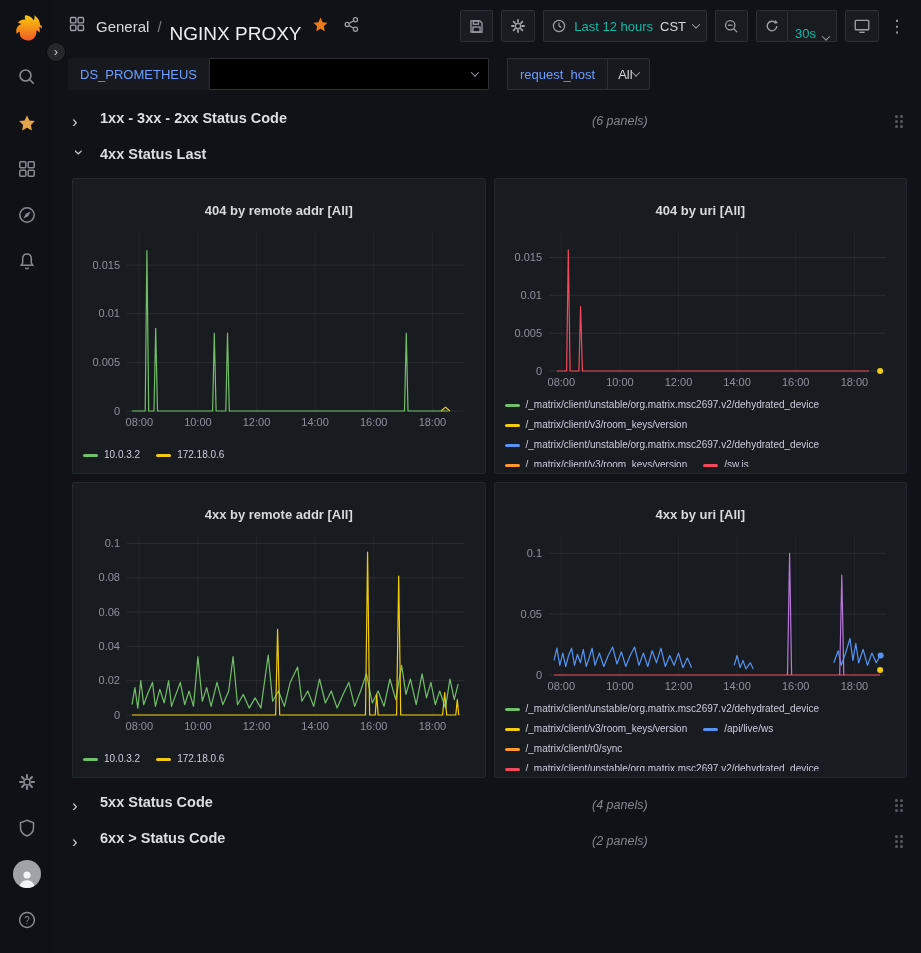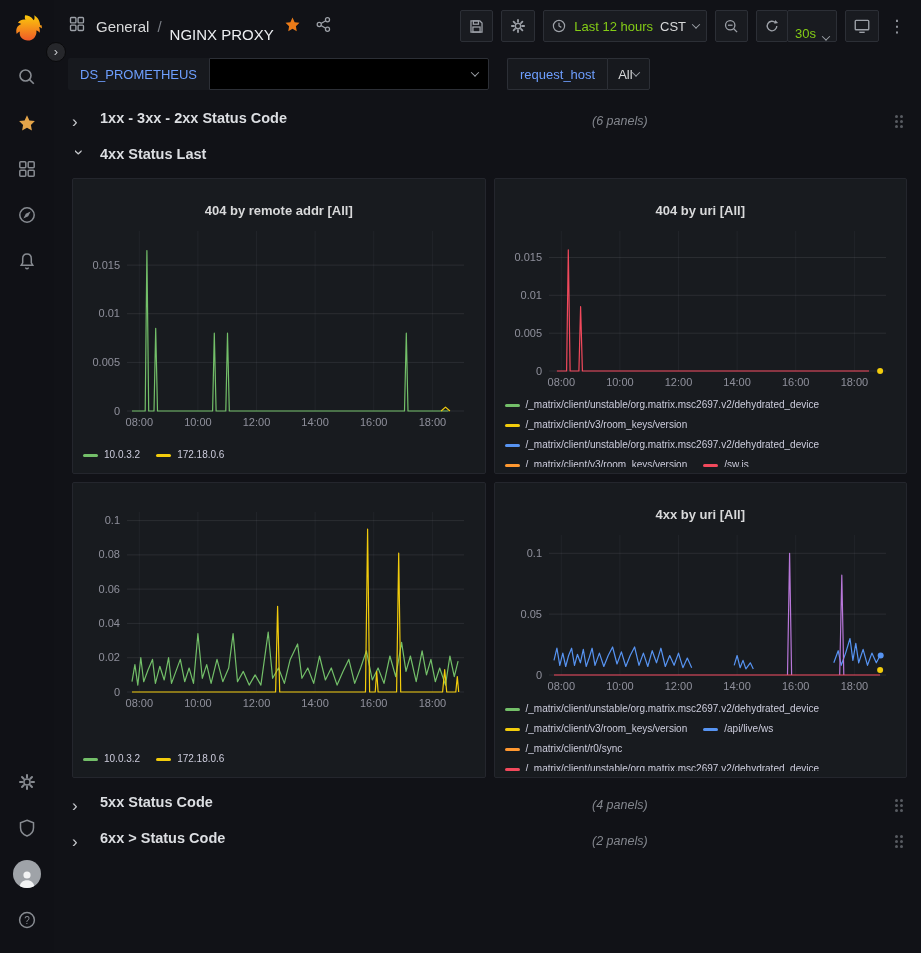--- a/index.html
+++ b/index.html
@@ -35,31 +35,31 @@
   }
   
   .topnav {
     margin-left:54px; height:52px; display:flex; align-items:center;
     padding:0 14px 0 14px; background:#111217;
   }
   .crumb { display:flex; align-items:center; gap:8px; }
   .crumb .apps-ic { color:#9da1a8; margin-right:2px; }
   .crumb-section { font-size:15px; color:#d8d9da; }
   .crumb-sep { font-size:15px; color:#7b7f87; }
-  .crumb-title { font-size:15px; color:#eceef1; font-weight:500;margin-top:16px; }
+  .crumb-title { font-size:19px; color:#eceef1; font-weight:500;margin-top:16px; }
   .crumb-star { margin-left:2px; }
   .crumb-share { color:#9da1a8; margin-left:6px; }
   .topnav-right { margin-left:auto; display:flex; align-items:center; gap:8px; }
   .btn {
     height:32px; min-width:32px; display:flex; align-items:center; justify-content:center;
     background:#191b20; border:1px solid #2c2f36; border-radius:2px;
     color:#9da1a8; gap:7px; padding:0 7px; cursor:pointer;
     font-size:13px;
   }
-  .btn .lbl { color:#84cc16; font-weight:500; white-space:nowrap; }
+  .btn .lbl { color:#14b8a6; font-weight:500; white-space:nowrap; }
   .btn .tz  { color:#d8d9da; font-weight:500; }
   .btn-group { display:flex; }
   .btn-group .btn + .btn { margin-left:-1px;align-items:flex-end; }
   .chev {
     display:inline-block; width:6px; height:6px;
     border-right:1.5px solid #9da1a8; border-bottom:1.5px solid #9da1a8;
     transform:rotate(45deg) translate(-1px,-1px);
   }
   .kebab-btn { border:none; background:none; color:#9da1a8; font-size:17px; width:20px;
     display:flex; align-items:center; justify-content:center; cursor:pointer; }
@@ -389,20 +389,21 @@
           </svg>
         <div class="legend tall">
             <span class="lg-item"><span class="lg-line" style="background:#73bf69"></span><span class="lg-label">/_matrix/client/unstable/org.matrix.msc2697.v2/dehydrated_device</span></span>
             <span class="lg-item"><span class="lg-line" style="background:#f2cc0c"></span><span class="lg-label">/_matrix/client/v3/room_keys/version</span></span>
             <span class="lg-item"><span class="lg-line" style="background:#5794f2"></span><span class="lg-label">/_matrix/client/unstable/org.matrix.msc2697.v2/dehydrated_device</span></span>
             <span class="lg-item"><span class="lg-line" style="background:#ff9830"></span><span class="lg-label">/_matrix/client/v3/room_keys/version</span></span>
             <span class="lg-item"><span class="lg-line" style="background:#f2495c"></span><span class="lg-label">/sw.js</span></span>
           </div>
       </div>
       <div class="panel">
+        <div class="panel-title">4xx by remote addr [All]</div>
         <svg class="chart" width="395" height="208">
             <line x1="46" x2="383" y1="188.0" y2="188.0" stroke="rgba(204,204,220,0.10)"></line>
             <text x="39" y="191.5" text-anchor="end">0</text>
             <line x1="46" x2="383" y1="153.7" y2="153.7" stroke="rgba(204,204,220,0.10)"></line>
             <text x="39" y="157.2" text-anchor="end">0.02</text>
             <line x1="46" x2="383" y1="119.4" y2="119.4" stroke="rgba(204,204,220,0.10)"></line>
             <text x="39" y="122.9" text-anchor="end">0.04</text>
             <line x1="46" x2="383" y1="85.1" y2="85.1" stroke="rgba(204,204,220,0.10)"></line>
             <text x="39" y="88.6" text-anchor="end">0.06</text>
             <line x1="46" x2="383" y1="50.9" y2="50.9" stroke="rgba(204,204,220,0.10)"></line>

